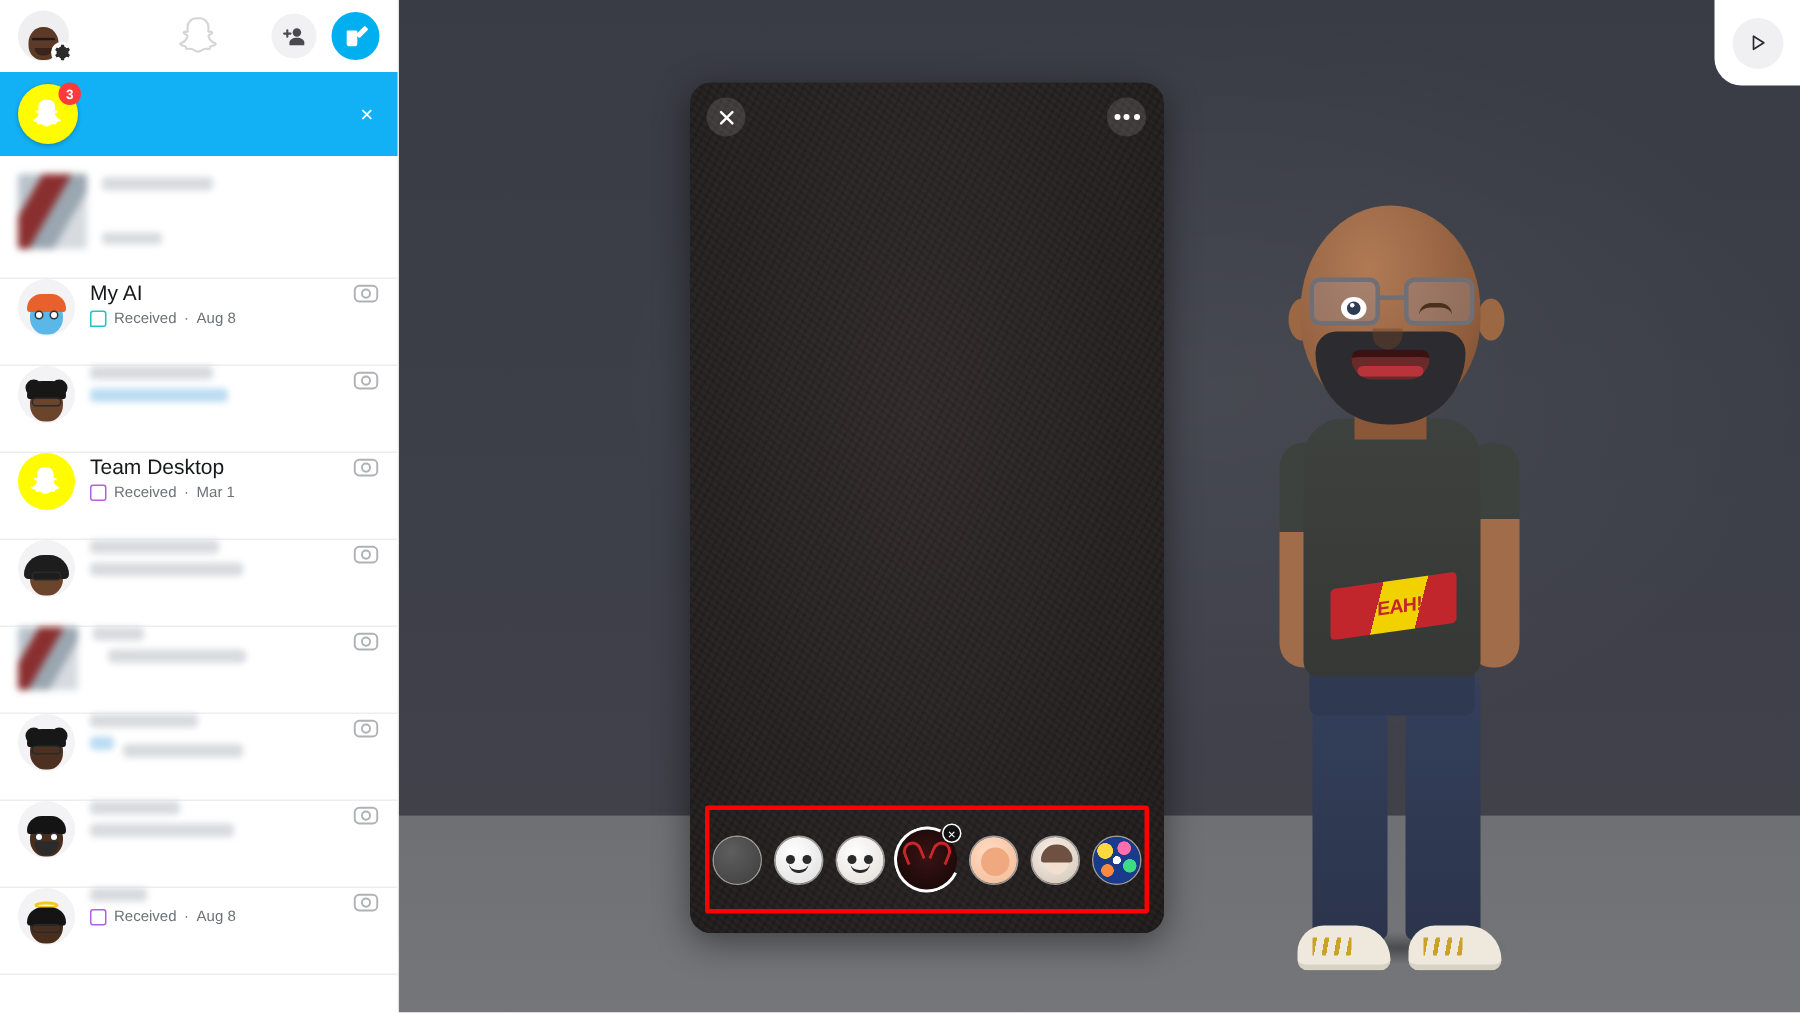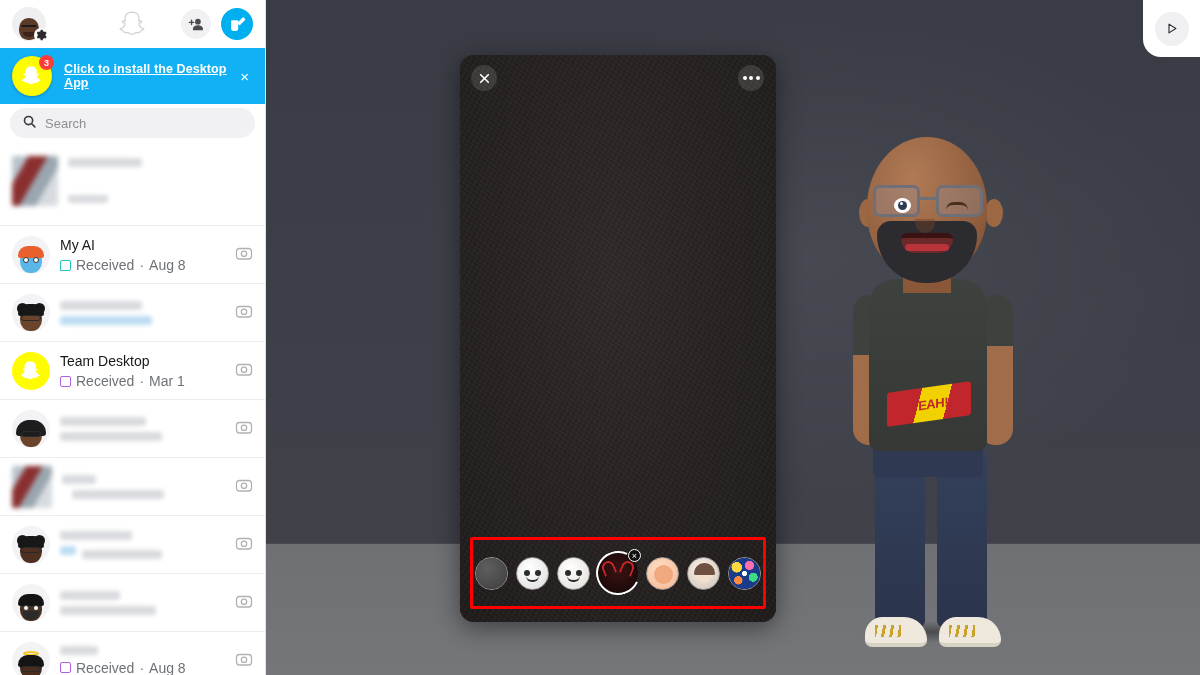--- a/index.html
+++ b/index.html
@@ -92,21 +92,21 @@
   }
   .search-box input {
     border: none; outline: none; background: transparent; font-size: 13px;
     color: #16191c; flex: 1; font-family: "Liberation Sans", sans-serif;
   }
   .search-box input::placeholder { color: #8e8e93; }
 
   
   .chat-list { flex: 1; overflow: hidden; background: #fff; }
   .chat-row {
-    height: 58px; display: flex; align-items: center; padding: 0 12px;
+    height: 58px; display: flex; padding: 0 12px;
     border-bottom: 1px solid #ededf0; gap: 10px; cursor: pointer; position: relative;
   }
   .chat-row.tall { height: 82px; align-items: flex-start; padding-top: 12px;}
   .avatar {
     width: 38px; height: 38px; border-radius: 50%; flex: 0 0 38px;
     background: #f3f3f5; position: relative; overflow: hidden;
     display: flex; align-items: flex-end; justify-content: center;
   }
   .avatar.yellow { background: #FFFC00; align-items:center; }
   .av-head { width: 22px; height: 24px; border-radius: 48% 48% 46% 46%; position: relative; margin-bottom:1px;}
@@ -120,21 +120,21 @@
     background:#2b2b2b; border-radius: 0 0 8px 8px; }
   .av-puff { position:absolute; width:11px;height:11px;border-radius:50%;background:#171717; top:-4px;}
   .av-puff.l{left:-3px;} .av-puff.r{right:-3px;}
   .av-halo { position:absolute; top:-4px; left:3px; width:16px;height:5px;
     border:2px solid #F3C623; border-radius:50%; }
   .chat-meta { flex: 1; min-width: 0; }
   .chat-name { font-size: 14px; color: #16191c; line-height: 18px; }
   .chat-sub { display: flex; align-items: center; gap: 5px; margin-top: 3px; }
   .sub-icon { width: 11px; height: 11px; border: 1.6px solid #20C4C4; border-radius: 2px 2px 2px 0; }
   .sub-icon.purple { border-color: #B060E0; border-radius: 2px; }
-  .chat-sub-text { font-size: 14px; color: #6e7277; }
+  .chat-sub-text { font-size: 10px; color: #6e7277; }
   .cam-icon { flex: 0 0 18px; opacity: .55; }
   .blur-line { background: #d8dade; border-radius: 3px; filter: blur(2.1px); }
   .blur-line.blue { background: #bcdcf2; }
   .blur-block {
     filter: blur(2.6px); border-radius: 2px;
     background: linear-gradient(120deg,#b9c3cb 0 22%,#8a2f2f 22% 48%,#9aa6b0 48% 70%,#d7dbe0 70%);
   }
 
   
   .main {
@@ -361,36 +361,24 @@
     <div class="banner">
       <div class="banner-icon-wrap">
         <div class="banner-ghost">
           <svg width="24" height="24" viewBox="0 0 30 30" fill="#fff">
             <path d="M15 3.2c3.6 0 6 2.6 6 6.2 0 1.2-.1 2.4-.1 2.6.3.2.9.3 1.5.1.5-.2 1.1.2 1.1.7 0 .8-1.4 1.3-2.2 1.6-.4.2-.5.5-.3 1 .6 1.6 2.4 3.8 4.4 4.3.4.1.5.5.3.8-.5.8-2.3 1.2-3.2 1.4-.3.1-.4.3-.4.6-.1.5-.2 1-.5 1.1-.4.2-1.2-.1-2.2-.1-1.3 0-2 .3-2.9 1-.6.5-1.4.9-2.5.9s-1.9-.4-2.5-.9c-.9-.7-1.6-1-2.9-1-1 0-1.8.3-2.2.1-.3-.1-.4-.6-.5-1.1 0-.3-.1-.5-.4-.6-.9-.2-2.7-.6-3.2-1.4-.2-.3-.1-.7.3-.8 2-.5 3.8-2.7 4.4-4.3.2-.5.1-.8-.3-1-.8-.3-2.2-.8-2.2-1.6 0-.5.6-.9 1.1-.7.6.2 1.2.1 1.5-.1 0-.2-.1-1.4-.1-2.6 0-3.6 2.4-6.2 6-6.2z"></path>
           </svg>
           <span class="banner-badge">3</span>
         </div>
       </div>
       <div class="banner-text">
-        <div class="banner-title">Click to install the Desktop App</div>
       </div>
       <div class="banner-close">×</div>
     </div>
 
-    <div class="search-wrap">
-      <div class="search-box">
-        <span>
-          <svg width="15" height="15" viewBox="0 0 24 24" fill="none" stroke="#3a3a3e" stroke-width="2.6" stroke-linecap="round">
-            <circle cx="10.5" cy="10.5" r="6.5"></circle>
-              <path d="M16 16l4.5 4.5"></path>
-          </svg>
-        </span>
-        <input type="text" placeholder="Search" style="">
-      </div>
-    </div>
 
     <div class="chat-list">
 
       <div class="chat-row tall">
         <div class="blur-block" style="width:46px;height:50px;flex:0 0 46px;"></div>
         <div class="chat-meta">
           <div class="blur-line" style="width:74px;height:9px;margin-top:2px;"></div>
           <div class="blur-line" style="width:40px;height:8px;margin-top:28px;"></div>
         </div>
       </div>

